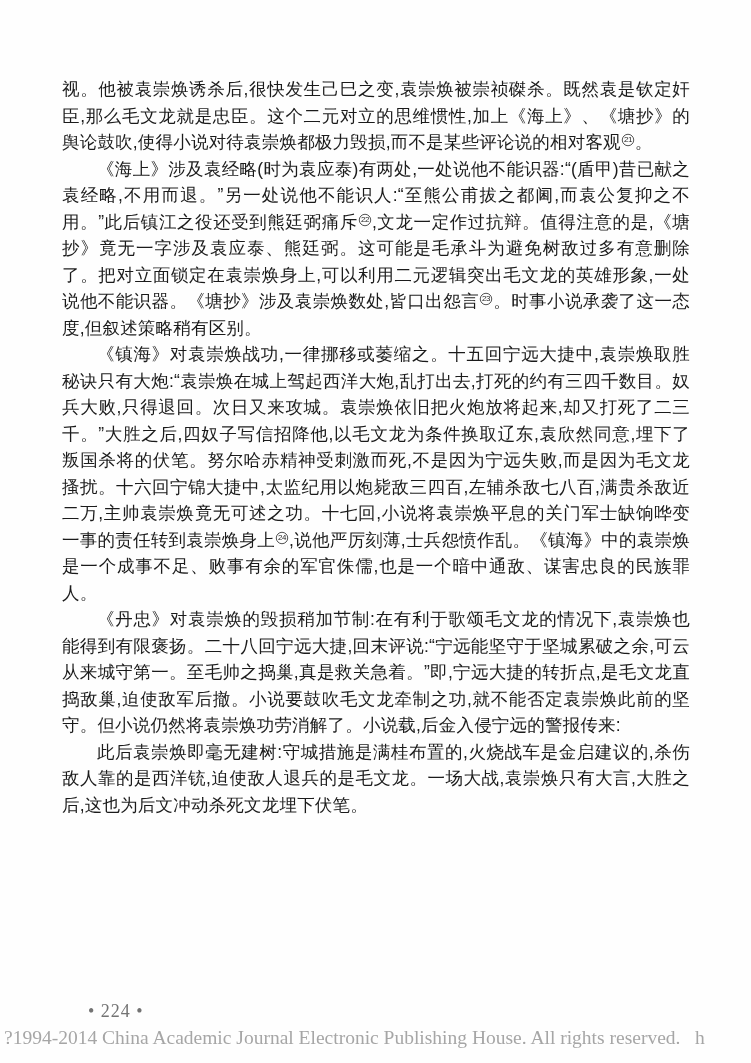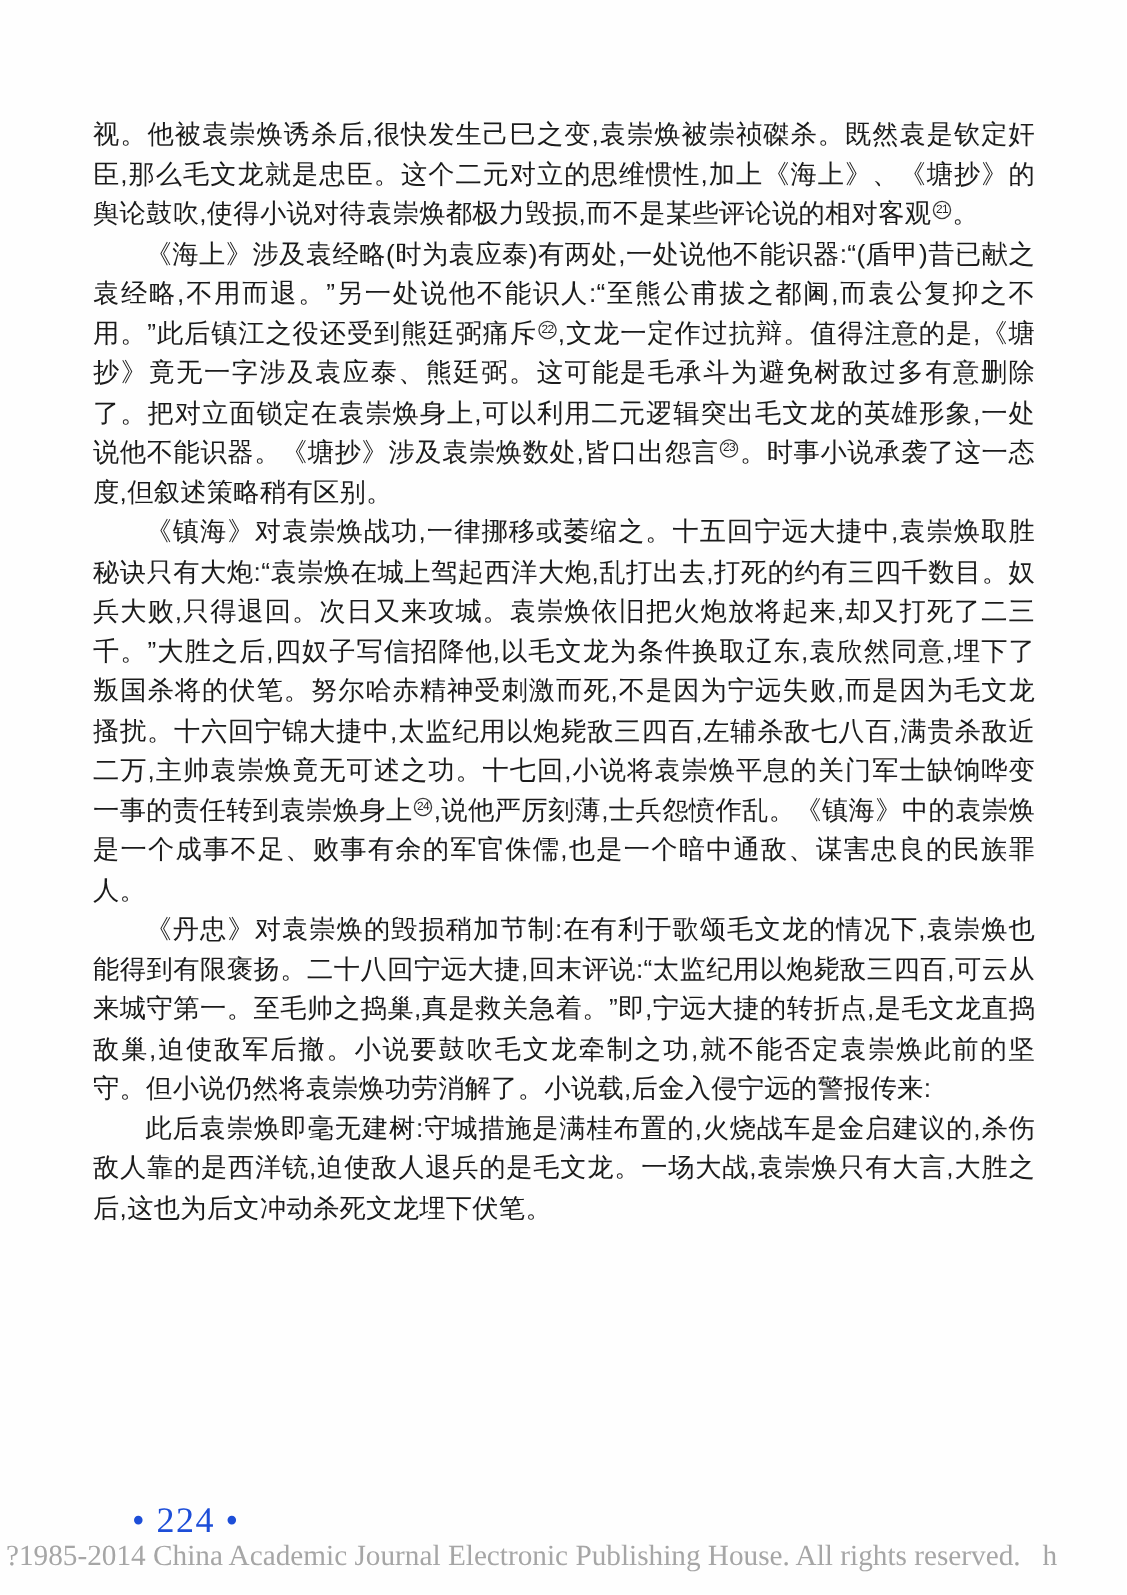--- a/index.html
+++ b/index.html
@@ -44,22 +44,22 @@
     text-indent:0;
     letter-spacing:-0.5px;
     vertical-align:6px;
     transform:scale(0.88);
     color:#222;
   }
   .pagenum {
     position:absolute;
     left:88px; top:1001px;
     font-family:"Liberation Serif","DejaVu Serif",serif;
-    font-size:24px;
-    color:#1d4ed8;
+    font-size:18px;
+    color:#737373;
     letter-spacing:1px;
   }
   .watermark {
     position:absolute;
     left:4px; top:1027px;
     font-family:"Liberation Serif","DejaVu Serif",serif;
     font-size:19.5px;
     color:#a6a6a6;
     white-space:pre;
   }
@@ -70,25 +70,25 @@
 <div class="page">
 
   <div class="text-block">
 
     <p class="noindent"><span>视。他被袁崇焕诱杀后,很快发生己巳之变,袁崇焕被崇祯磔杀。既然袁是钦定奸臣,那么毛文龙就是忠臣。这个二元对立的思维惯性,加上《海上》、《塘抄》的舆论鼓吹,使得小说对待袁崇焕都极力毁损,而不是某些评论说的相对客观</span><sup class="fn">21</sup><span>。</span></p>
 
     <p><span>《海上》涉及袁经略(时为袁应泰)有两处,一处说他不能识器:“(盾甲)昔已献之袁经略,不用而退。”另一处说他不能识人:“至熊公甫拔之都阃,而袁公复抑之不用。”此后镇江之役还受到熊廷弼痛斥</span><sup class="fn">22</sup><span>,文龙一定作过抗辩。值得注意的是,《塘抄》竟无一字涉及袁应泰、熊廷弼。这可能是毛承斗为避免树敌过多有意删除了。把对立面锁定在袁崇焕身上,可以利用二元逻辑突出毛文龙的英雄形象,一处说他不能识器。《塘抄》涉及袁崇焕数处,皆口出怨言</span><sup class="fn">23</sup><span>。时事小说承袭了这一态度,但叙述策略稍有区别。</span></p>
 
     <p><span>《镇海》对袁崇焕战功,一律挪移或萎缩之。十五回宁远大捷中,袁崇焕取胜秘诀只有大炮:“袁崇焕在城上驾起西洋大炮,乱打出去,打死的约有三四千数目。奴兵大败,只得退回。次日又来攻城。袁崇焕依旧把火炮放将起来,却又打死了二三千。”大胜之后,四奴子写信招降他,以毛文龙为条件换取辽东,袁欣然同意,埋下了叛国杀将的伏笔。努尔哈赤精神受刺激而死,不是因为宁远失败,而是因为毛文龙搔扰。十六回宁锦大捷中,太监纪用以炮毙敌三四百,左辅杀敌七八百,满贵杀敌近二万,主帅袁崇焕竟无可述之功。十七回,小说将袁崇焕平息的关门军士缺饷哗变一事的责任转到袁崇焕身上</span><sup class="fn">24</sup><span>,说他严厉刻薄,士兵怨愤作乱。《镇海》中的袁崇焕是一个成事不足、败事有余的军官侏儒,也是一个暗中通敌、谋害忠良的民族罪人。</span></p>
 
-    <p>《丹忠》对袁崇焕的毁损稍加节制:在有利于歌颂毛文龙的情况下,袁崇焕也能得到有限褒扬。二十八回宁远大捷,回末评说:“太监纪用以炮毙敌三四百,可云从来城守第一。至毛帅之捣巢,真是救关急着。”即,宁远大捷的转折点,是毛文龙直捣敌巢,迫使敌军后撤。小说要鼓吹毛文龙牵制之功,就不能否定袁崇焕此前的坚守。但小说仍然将袁崇焕功劳消解了。小说载,后金入侵宁远的警报传来:</p>
+    <p>《丹忠》对袁崇焕的毁损稍加节制:在有利于歌颂毛文龙的情况下,袁崇焕也能得到有限褒扬。二十八回宁远大捷,回末评说:“宁远能坚守于坚城累破之余,可云从来城守第一。至毛帅之捣巢,真是救关急着。”即,宁远大捷的转折点,是毛文龙直捣敌巢,迫使敌军后撤。小说要鼓吹毛文龙牵制之功,就不能否定袁崇焕此前的坚守。但小说仍然将袁崇焕功劳消解了。小说载,后金入侵宁远的警报传来:</p>
 
 
     <p>此后袁崇焕即毫无建树:守城措施是满桂布置的,火烧战车是金启建议的,杀伤敌人靠的是西洋铳,迫使敌人退兵的是毛文龙。一场大战,袁崇焕只有大言,大胜之后,这也为后文冲动杀死文龙埋下伏笔。</p>
 
 
   </div>
 
   <div class="pagenum">• 224 •</div>
 
-  <div class="watermark">?1985-2014 China Academic Journal Electronic Publishing House. All rights reserved.   h</div>
+  <div class="watermark">?1994-2014 China Academic Journal Electronic Publishing House. All rights reserved.   h</div>
 
 </div>
 
 </body></html>

